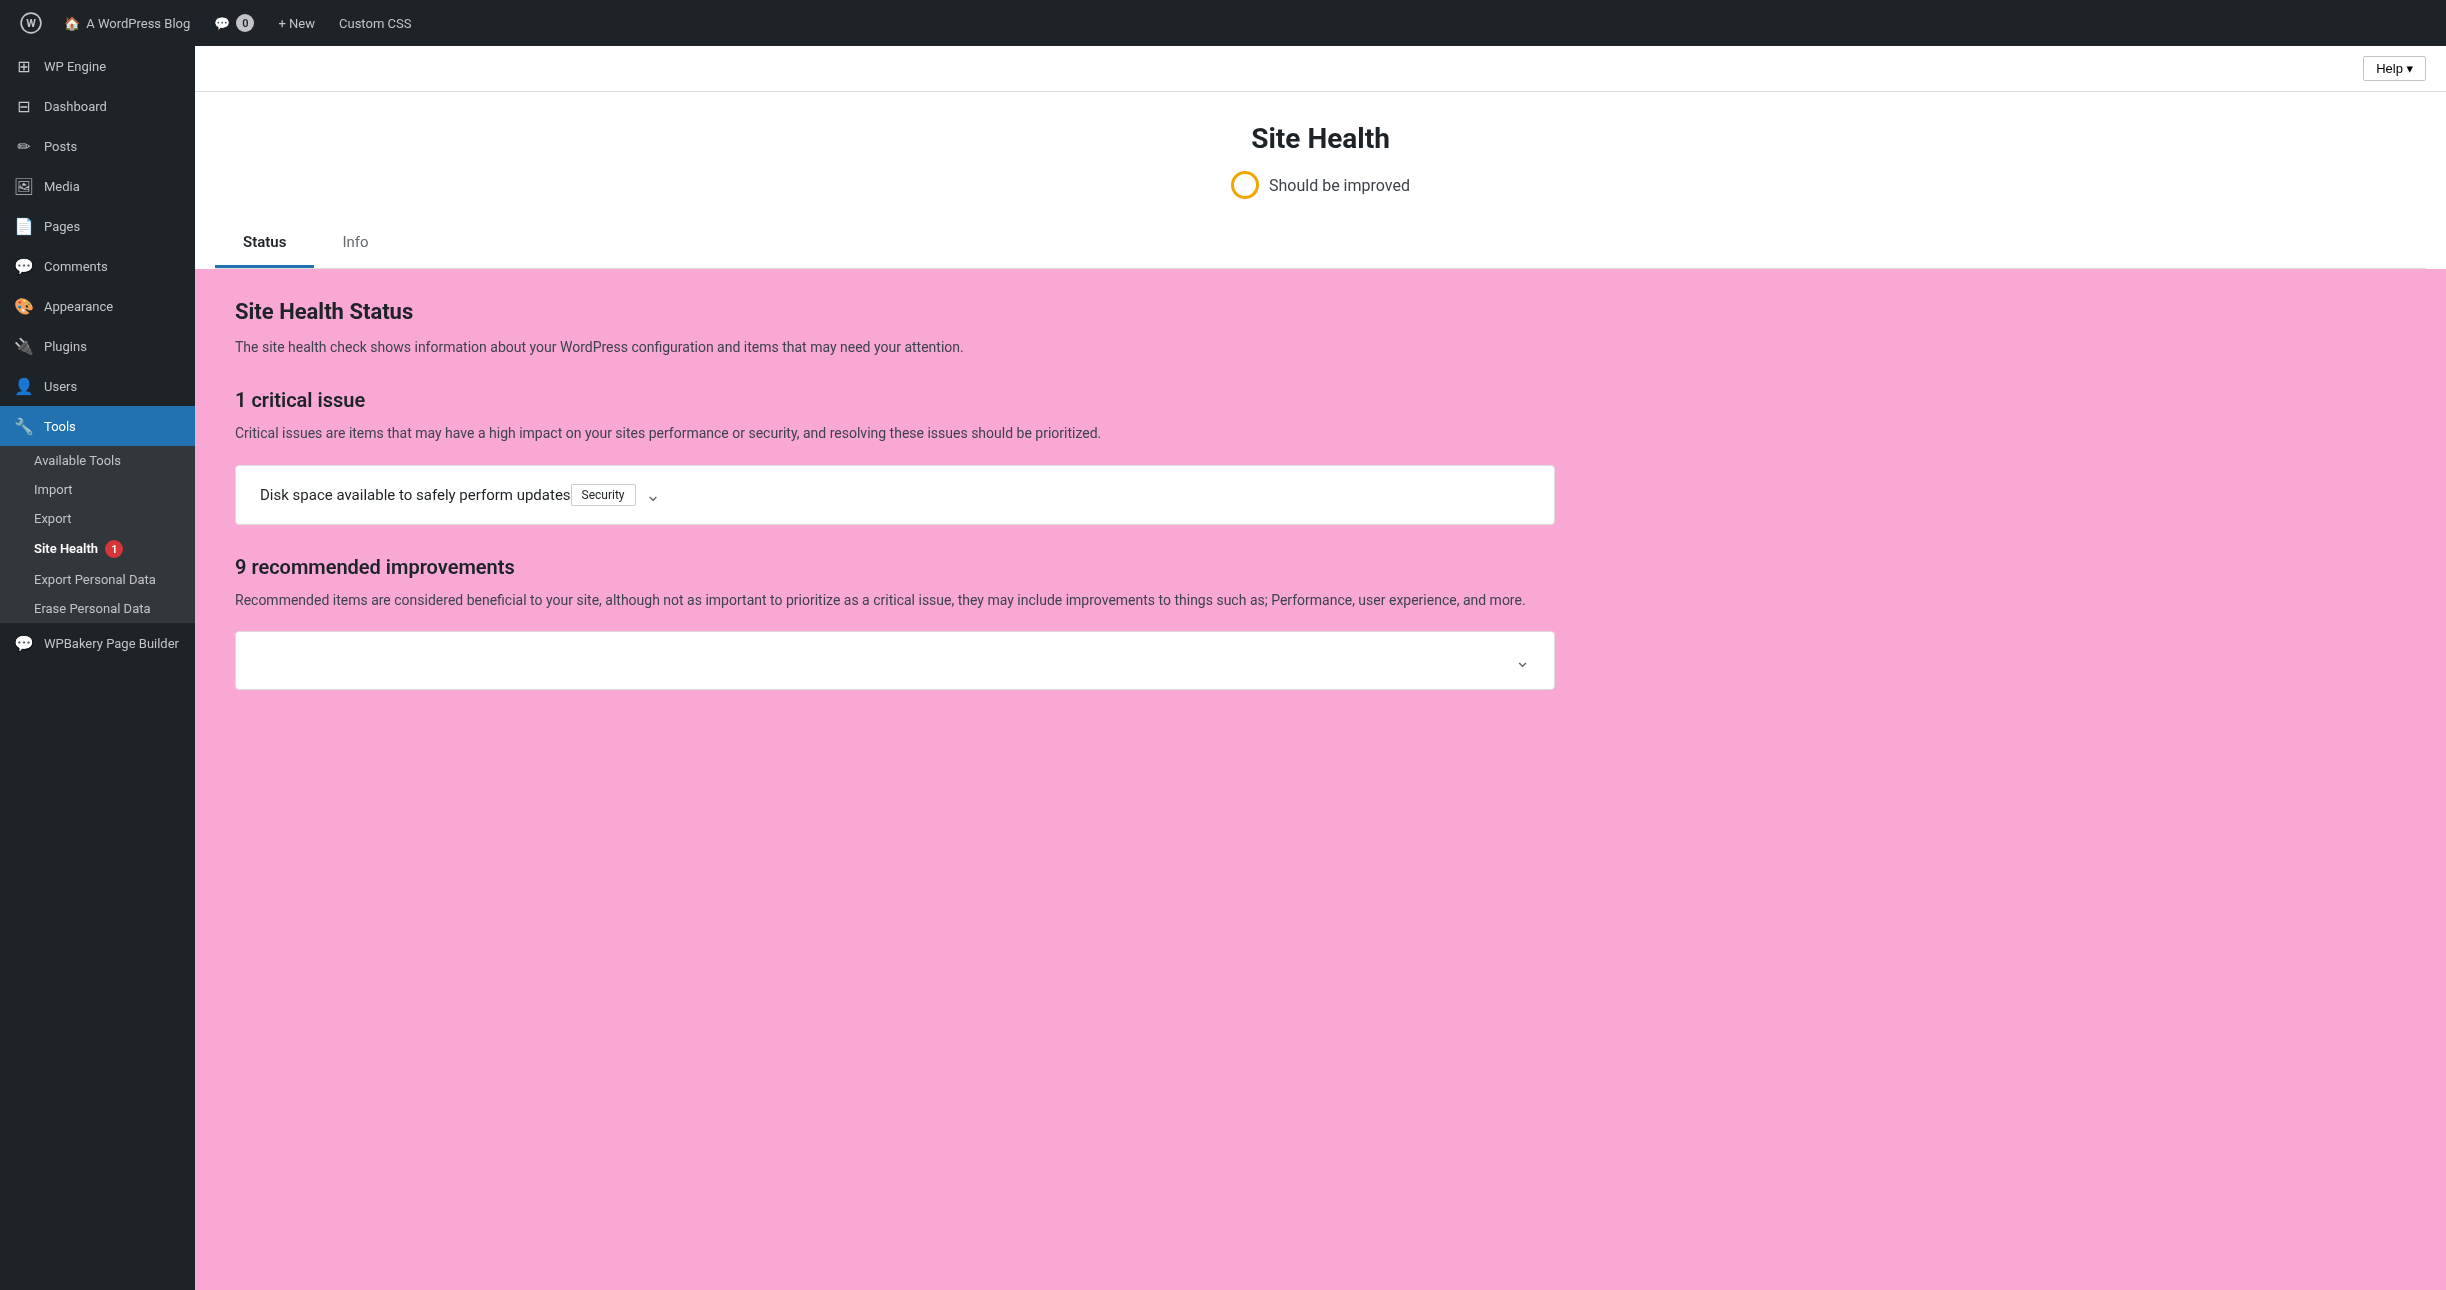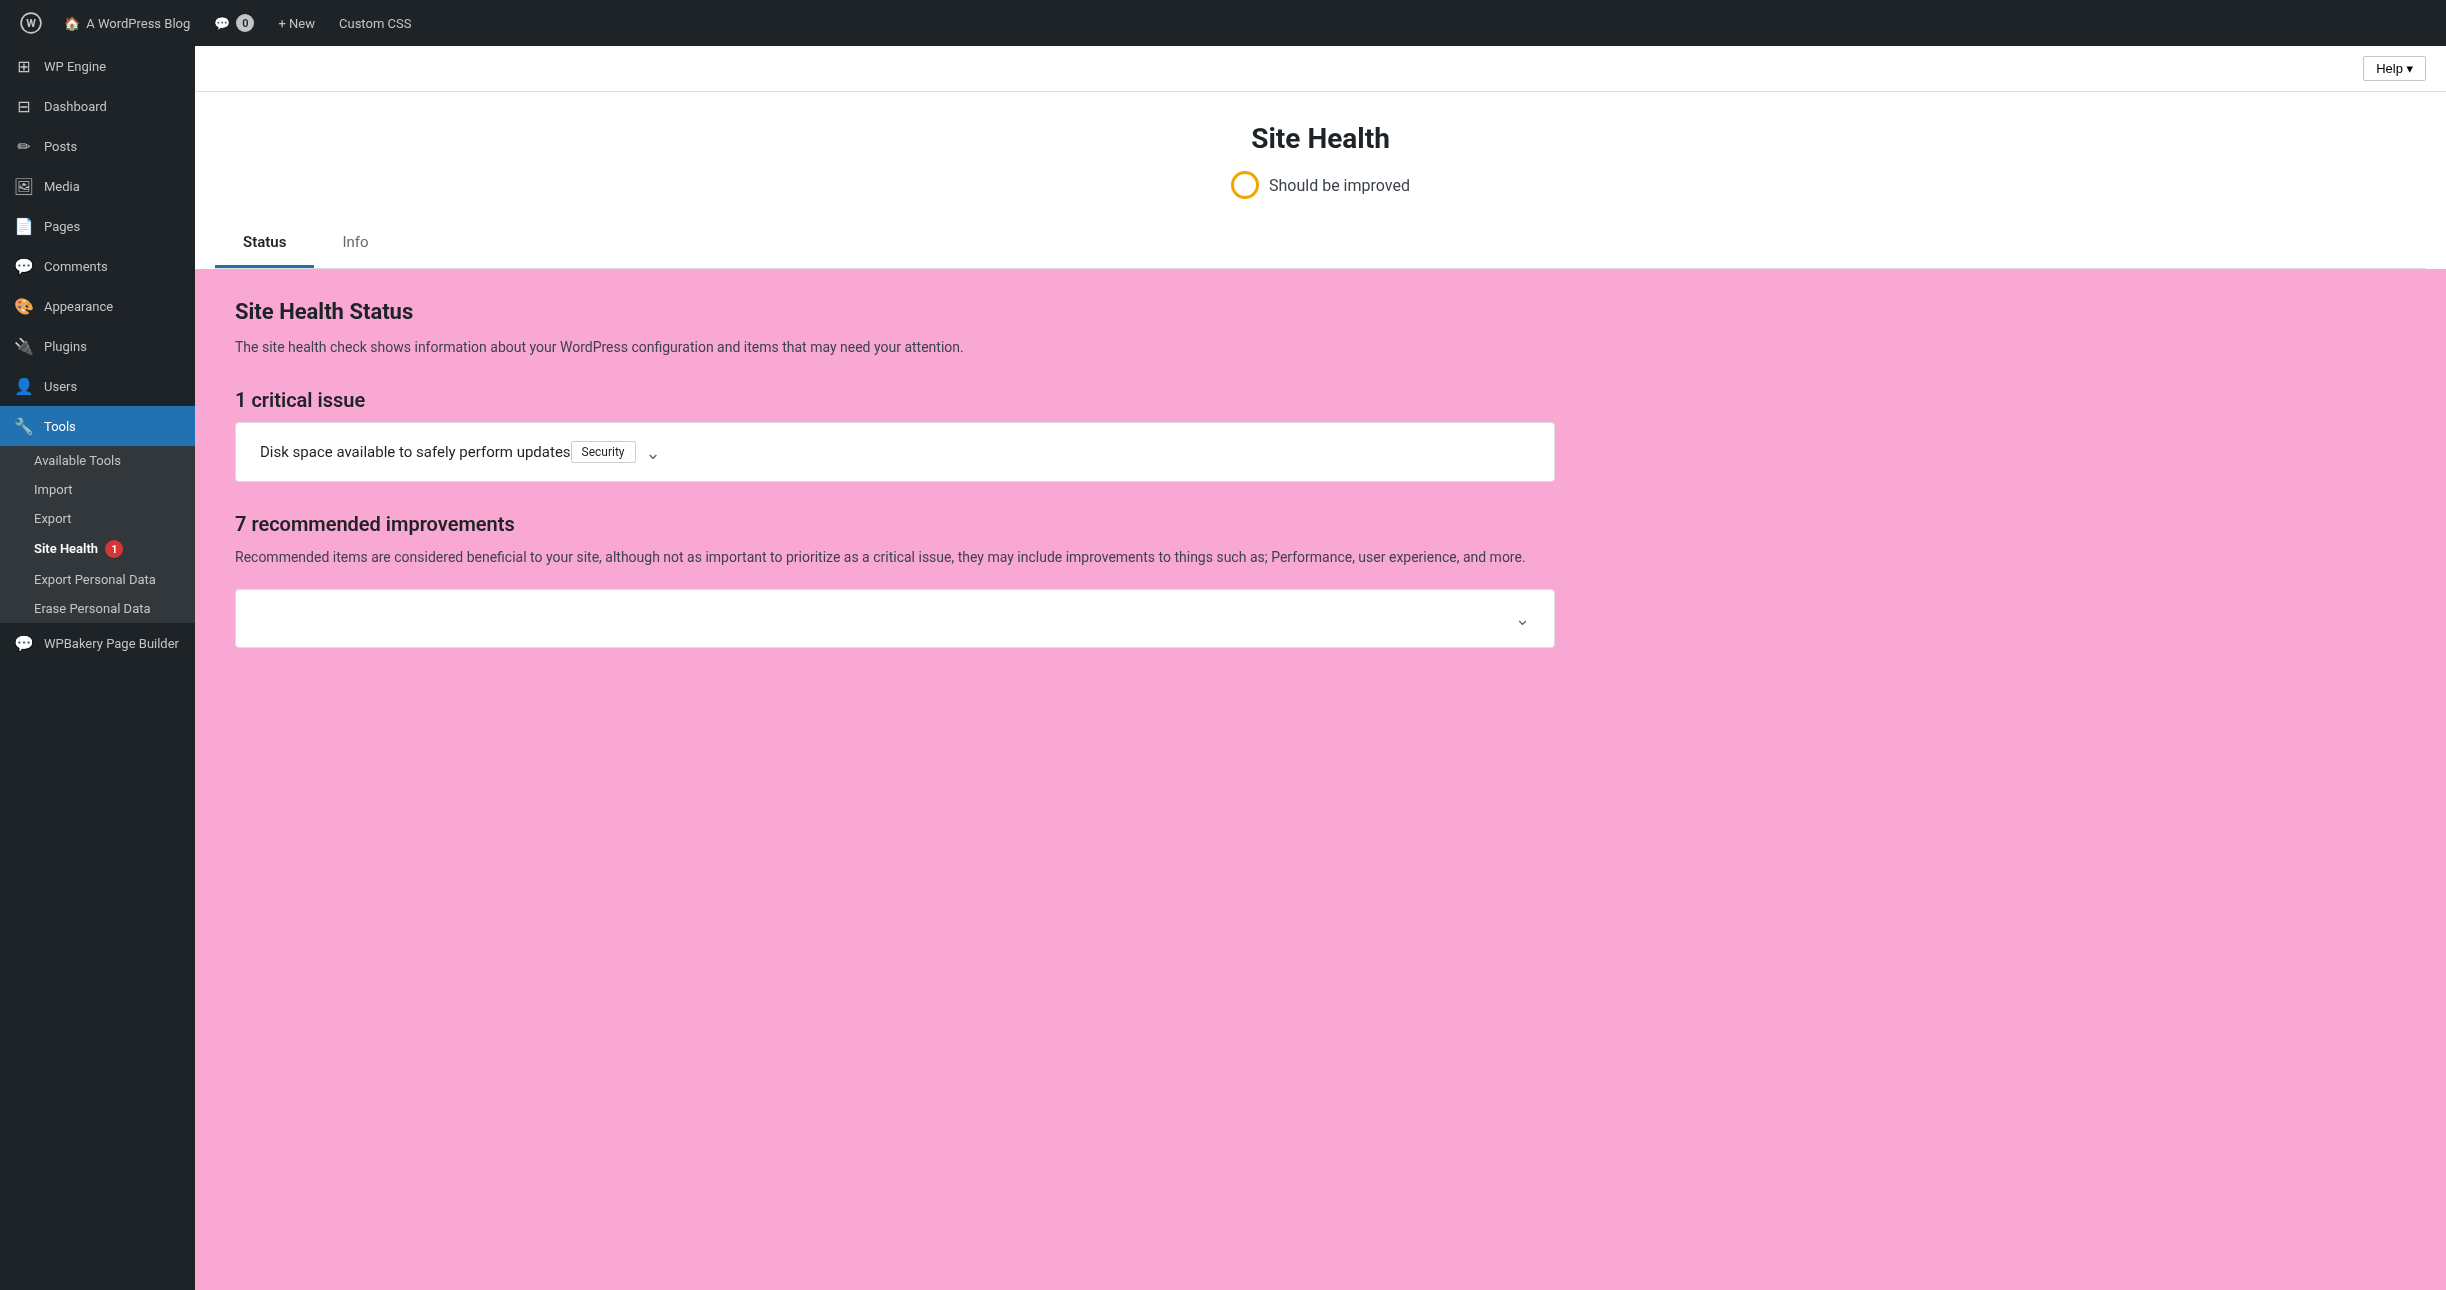--- a/index.html
+++ b/index.html
@@ -379,31 +379,32 @@
           <span>Info</span>
         </div>
       </div>
     </div>
 
     <div class="content">
       <h2 class="section-title">Site Health Status</h2>
       <p class="section-desc">The site health check shows information about your WordPress configuration and items that may need your attention.</p>
 
       <h3 class="issues-title">1 critical issue</h3>
+      <p class="issues-desc">Critical issues are items that may have a high impact on your sites performance or security, and resolving these issues should be prioritized.</p>
 
       <div class="issue-item">
         <span class="issue-item-label">Disk space available to safely perform updates</span>
         <div class="issue-item-right">
           <span class="issue-badge">Security</span>
           <span class="chevron-down">⌄</span>
         </div>
       </div>
 
       <div class="improvements-section">
-        <h3 class="issues-title">7 recommended improvements</h3>
+        <h3 class="issues-title">9 recommended improvements</h3>
         <p class="issues-desc">Recommended items are considered beneficial to your site, although not as important to prioritize as a critical issue, they may include improvements to things such as; Performance, user experience, and more.</p>
         <div class="bottom-issue-item">
           <span class="issue-item-label"></span>
           <div class="issue-item-right">
             <span class="chevron-down">⌄</span>
           </div>
         </div>
       </div>
     </div>
   </div>

